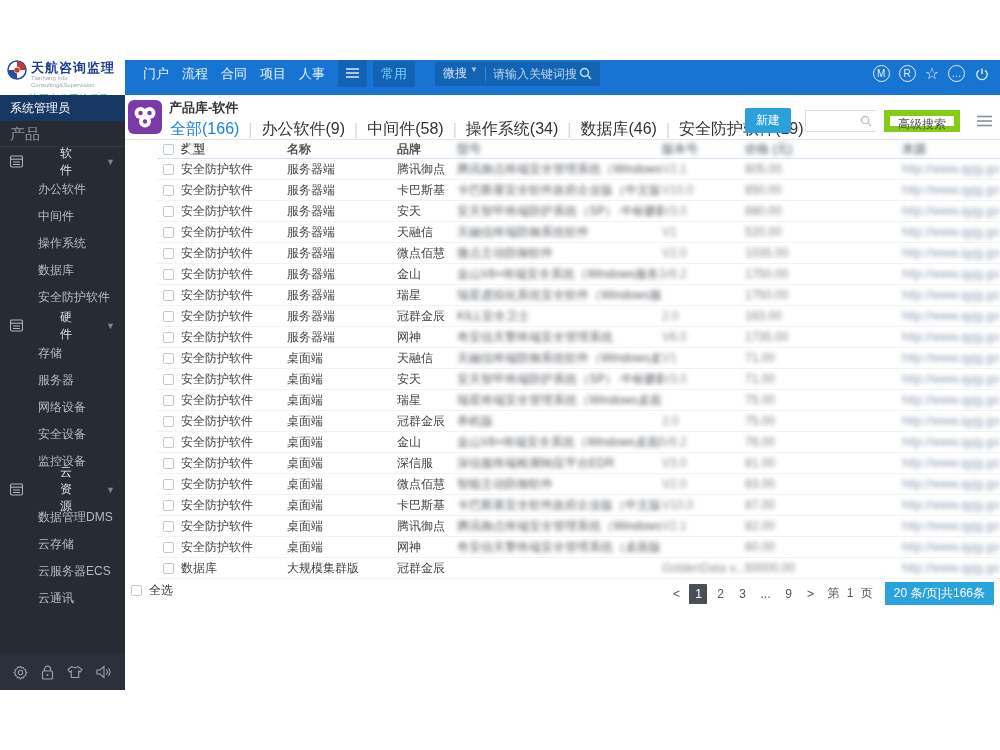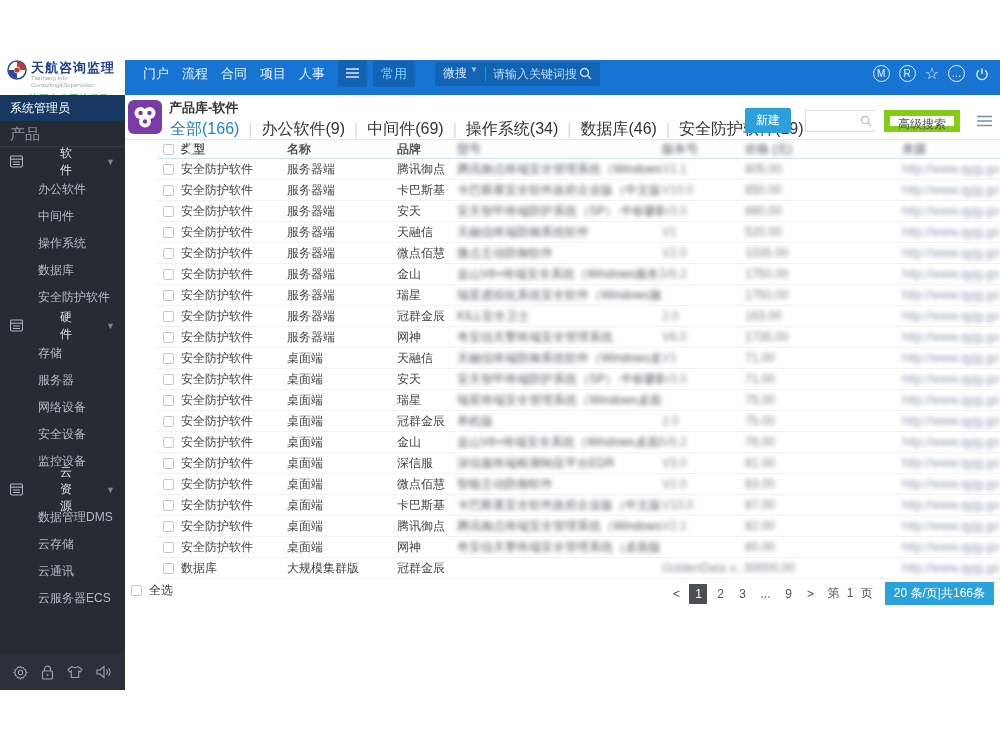--- a/index.html
+++ b/index.html
@@ -197,22 +197,22 @@
               <line x1="0.5" y1="4.2" x2="12.5" y2="4.2" stroke="#aeb4be" stroke-width="1.1"></line>
               <line x1="3" y1="7" x2="10" y2="7" stroke="#aeb4be" stroke-width="1"></line>
               <line x1="3" y1="9.5" x2="10" y2="9.5" stroke="#aeb4be" stroke-width="1"></line>
             </svg>
           </span>
           <span>云资源</span>
           <span class="gchev">▼</span>
         </div>
         <div class="grp-item">数据管理DMS</div>
         <div class="grp-item">云存储</div>
+        <div class="grp-item">云服务器ECS</div>
         <div class="grp-item">云通讯</div>
-        <div class="grp-item">云服务器ECS</div>
       </div>
     <div class="side-footer">
       <span>
         <svg width="15" height="15" viewBox="0 0 16 16">
             <path d="M8 1.5l1.2 1.6 2-.4.6 1.9 1.9.6-.4 2L14.9 8l-1.6 1.2.4 2-1.9.6-.6 1.9-2-.4L8 14.9l-1.2-1.6-2 .4-.6-1.9-1.9-.6.4-2L1.1 8l1.6-1.2-.4-2 1.9-.6.6-1.9 2 .4z" fill="none" stroke="#9aa1ac" stroke-width="1.1"></path>
             <circle cx="8" cy="8" r="2.3" fill="none" stroke="#9aa1ac" stroke-width="1.1"></circle>
           </svg>
       </span>
       <span>
         <svg width="13" height="15" viewBox="0 0 13 15">
@@ -249,21 +249,21 @@
             <circle cx="17" cy="21.5" r="2.2" fill="#7a3ba8"></circle>
         </svg>
       </span>
       <div class="title-wrap">
         <div class="page-title">产品库-软件</div>
         <div class="tabs" id="tabs">
             <span class="tab active">全部(166)</span>
             <span class="tab-sep">|</span>
             <span class="tab">办公软件(9)</span>
             <span class="tab-sep">|</span>
-            <span class="tab">中间件(69)</span>
+            <span class="tab">中间件(58)</span>
             <span class="tab-sep">|</span>
             <span class="tab">操作系统(34)</span>
             <span class="tab-sep">|</span>
             <span class="tab">数据库(46)</span>
             <span class="tab-sep">|</span>
             <span class="tab">安全防护软件(19)</span>
           </div>
       </div>
       <div class="controls">
         <button class="btn-new">新建</button>

